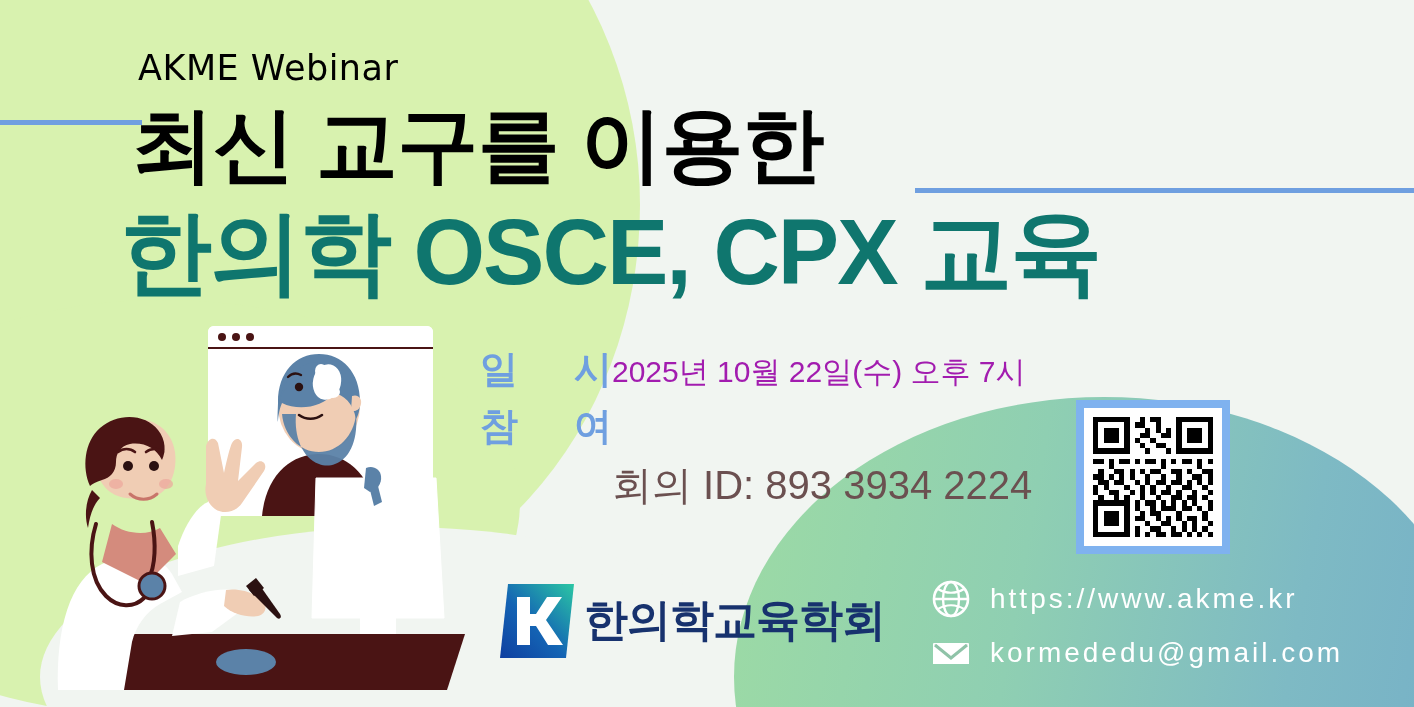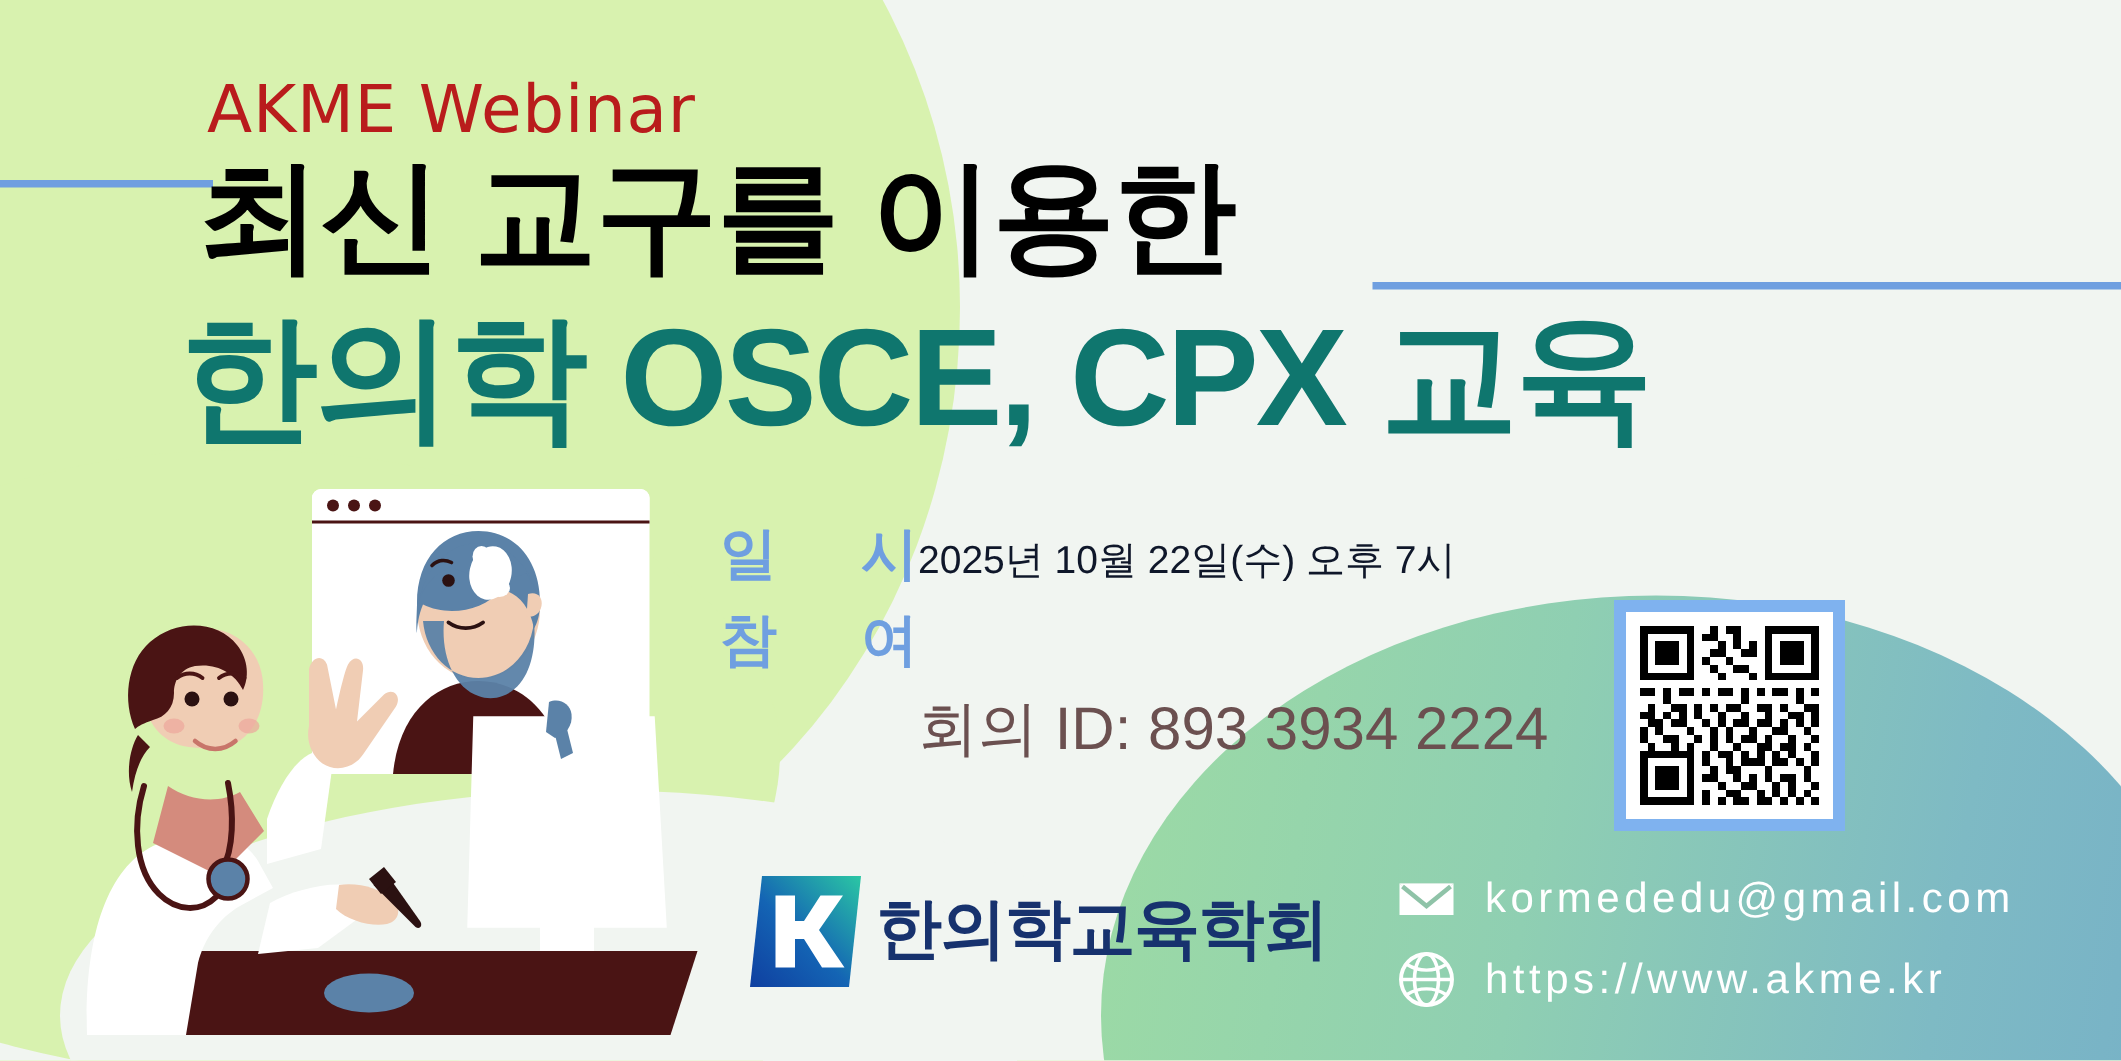--- a/index.html
+++ b/index.html
@@ -40,21 +40,21 @@
     background:#6f9fe0;z-index:3;
   }
   .rule-right{
     position:absolute;left:915px;top:188px;width:499px;height:5px;
     background:#6f9fe0;z-index:3;
   }
 
   
   .eyebrow{
     position:absolute;left:138px;top:48px;z-index:4;
-    color:#b91c1c;font-size:44px;letter-spacing:.5px;font-weight:400;
+    color:#000000;font-size:35px;letter-spacing:.5px;font-weight:400;
     font-family:"DejaVu Sans",sans-serif;
   }
   .title1{
     position:absolute;left:132px;top:104px;z-index:4;
     color:#000000;font-size:82px;font-weight:bold;letter-spacing:-1px;
     line-height:1;white-space:nowrap;
   }
   .title2{
     position:absolute;left:120px;top:206px;z-index:4;
     color:#0f766e;font-size:92px;font-weight:bold;letter-spacing:-2px;
@@ -65,21 +65,21 @@
   .info{
     position:absolute;left:480px;top:344px;z-index:5;
   }
   .info-row{display:flex;align-items:baseline;margin-bottom:6px;}
   .info-label{
     width:132px;color:#6f9fe0;font-size:38px;font-weight:bold;
     display:flex;justify-content:space-between;
     letter-spacing:0;
   }
   .info-value{
-    color:#0f172a;font-size:26px;font-weight:500;white-space:nowrap;
+    color:#a21caf;font-size:30px;font-weight:500;white-space:nowrap;
   }
   .info-extra{
     margin-left:132px;color:#6b5050;font-size:40px;font-weight:500;
     white-space:nowrap;margin-top:2px;
   }
 
   
   .qr-wrap{
     position:absolute;left:1076px;top:400px;width:154px;height:154px;
     background:#7fb2ef;padding:0;z-index:6;box-sizing:border-box;
@@ -362,35 +362,35 @@
     </span>
     <span class="logo-text">
       <span class="logo-ko">한의학교육학회</span>
     </span>
   </div>
 
   <div class="contact">
     <div class="contact-row">
       <span class="contact-icon">
         <svg viewBox="0 0 42 42" width="42" height="42" xmlns="http://www.w3.org/2000/svg">
-          <path d="M3 11h36v21H3z" fill="#ffffff"></path>
-          <path d="M3 11l18 15 18-15z" fill="#8fc3a8"></path>
-          <path d="M3 11h36L21 27z" fill="#ffffff"></path>
-          <path d="M5 13l16 13 16-13" fill="none" stroke="#8fc3a8" stroke-width="3"></path>
-        </svg>
-      </span>
-      <span class="contact-text">kormededu@gmail.com</span>
-    </div>
-    <div class="contact-row">
-      <span class="contact-icon">
-        <svg viewBox="0 0 42 42" width="42" height="42" xmlns="http://www.w3.org/2000/svg">
           <circle cx="21" cy="21" r="17" fill="none" stroke="#ffffff" stroke-width="2.6"></circle>
           <ellipse cx="21" cy="21" rx="8" ry="17" fill="none" stroke="#ffffff" stroke-width="2.4"></ellipse>
           <line x1="4" y1="21" x2="38" y2="21" stroke="#ffffff" stroke-width="2.4"></line>
           <path d="M8 11c8 5 18 5 26 0" fill="none" stroke="#ffffff" stroke-width="2.2"></path>
           <path d="M8 31c8-5 18-5 26 0" fill="none" stroke="#ffffff" stroke-width="2.2"></path>
         </svg>
       </span>
       <span class="contact-text">https://www.akme.kr</span>
     </div>
+    <div class="contact-row">
+      <span class="contact-icon">
+        <svg viewBox="0 0 42 42" width="42" height="42" xmlns="http://www.w3.org/2000/svg">
+          <path d="M3 11h36v21H3z" fill="#ffffff"></path>
+          <path d="M3 11l18 15 18-15z" fill="#8fc3a8"></path>
+          <path d="M3 11h36L21 27z" fill="#ffffff"></path>
+          <path d="M5 13l16 13 16-13" fill="none" stroke="#8fc3a8" stroke-width="3"></path>
+        </svg>
+      </span>
+      <span class="contact-text">kormededu@gmail.com</span>
+    </div>
   </div>
 
 </div>
 
 </body></html>

